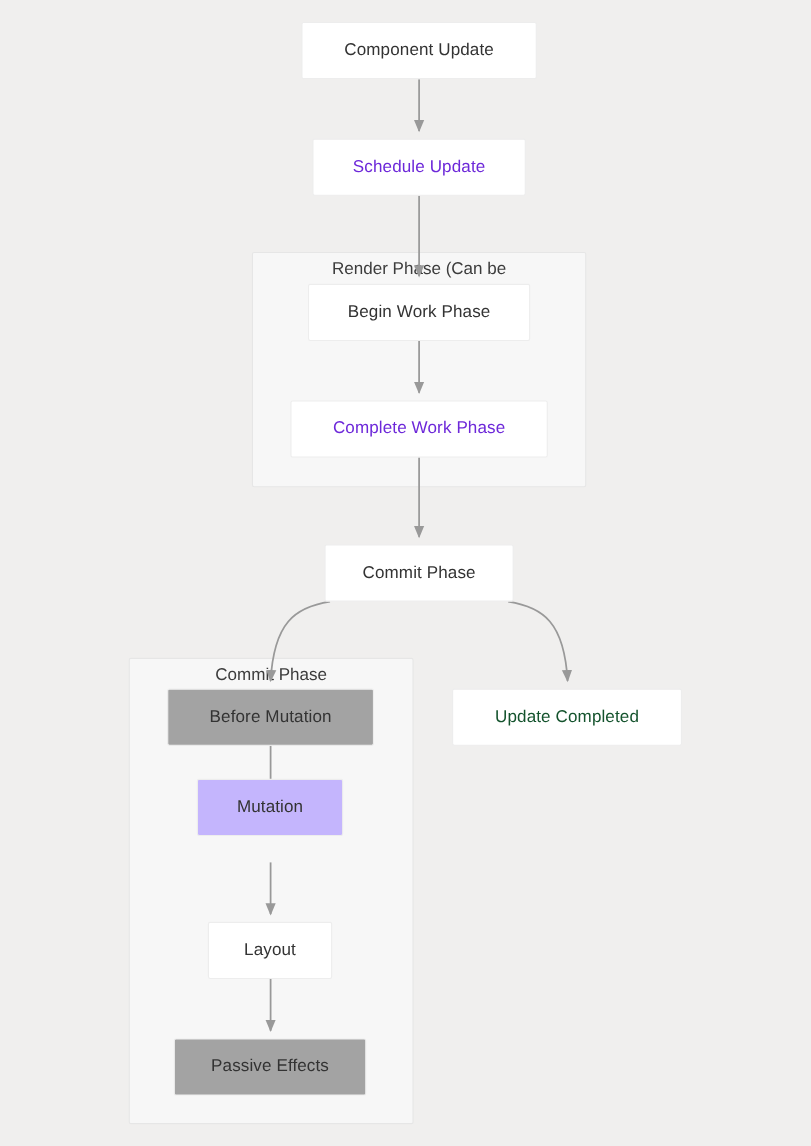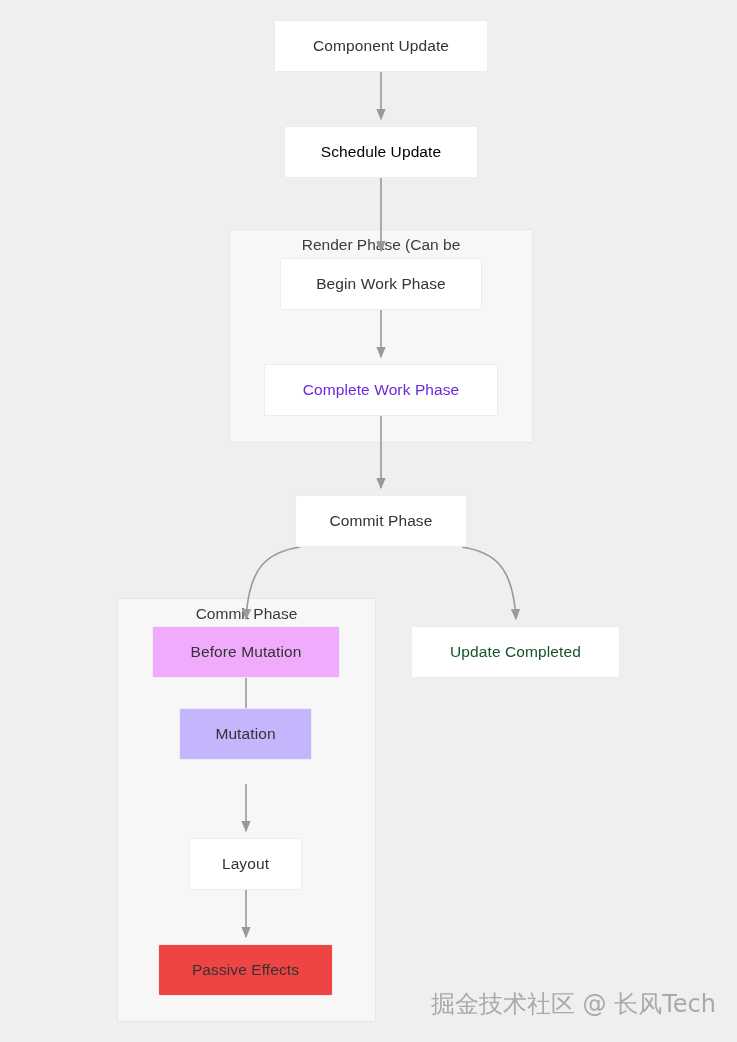--- a/index.html
+++ b/index.html
@@ -95,43 +95,42 @@
       <path d="M462,547 C494,552 513,566 516,619"></path>
       <path d="M246,678 L246,725"></path>
       <path d="M246,784 L246,831"></path>
       <path d="M246,890 L246,937"></path>
     </g>
   </svg>
 
   <div class="node" style="left: 274px; top: 20px; width: 214px; height: 52px; background: rgb(255, 255, 255); border-color: rgb(237, 237, 237); color: rgb(51, 51, 51);">
     <span>Component Update</span>
   </div>
-  <div class="node" style="left: 284px; top: 126px; width: 194px; height: 52px; background: rgb(255, 255, 255); border-color: rgb(237, 237, 237); color: #000000;">
+  <div class="node" style="left: 284px; top: 126px; width: 194px; height: 52px; background: rgb(255, 255, 255); border-color: rgb(237, 237, 237); color: #6d28d9;">
     <span>Schedule Update</span>
   </div>
   <div class="node" style="left: 280px; top: 258px; width: 202px; height: 52px; background: rgb(255, 255, 255); border-color: rgb(237, 237, 237); color: rgb(51, 51, 51);">
     <span>Begin Work Phase</span>
   </div>
   <div class="node" style="left: 264px; top: 364px; width: 234px; height: 52px; background: rgb(255, 255, 255); border-color: rgb(237, 237, 237); color: #6d28d9;">
     <span>Complete Work Phase</span>
   </div>
   <div class="node" style="left: 295px; top: 495px; width: 172px; height: 52px; background: rgb(255, 255, 255); border-color: rgb(237, 237, 237); color: rgb(51, 51, 51);">
     <span>Commit Phase</span>
   </div>
-  <div class="node" style="left: 152px; top: 626px; width: 188px; height: 52px; background: #f0abfc; border-color: rgb(237, 237, 237); color: rgb(51, 51, 51);">
+  <div class="node" style="left: 152px; top: 626px; width: 188px; height: 52px; background: #a3a3a3; border-color: rgb(237, 237, 237); color: rgb(51, 51, 51);">
     <span>Before Mutation</span>
   </div>
   <div class="node" style="left: 179px; top: 708px; width: 133px; height: 52px; background: #c4b5fd; border-color: rgb(237, 237, 237); color: rgb(51, 51, 51);">
     <span>Mutation</span>
   </div>
   <div class="node" style="left: 189px; top: 838px; width: 113px; height: 52px; background: rgb(255, 255, 255); border-color: rgb(237, 237, 237); color: rgb(51, 51, 51); justify-content: center;">
     <span>Layout</span>
   </div>
-  <div class="node" style="left: 158px; top: 944px; width: 175px; height: 52px; background: #ef4444; border-color: rgb(237, 237, 237); color: rgb(51, 51, 51);">
+  <div class="node" style="left: 158px; top: 944px; width: 175px; height: 52px; background: #a3a3a3; border-color: rgb(237, 237, 237); color: rgb(51, 51, 51);">
     <span>Passive Effects</span>
   </div>
   <div class="node" style="left: 411px; top: 626px; width: 209px; height: 52px; background: rgb(255, 255, 255); border-color: rgb(237, 237, 237); color: #14532d;">
     <span>Update Completed</span>
   </div>
 
-  <div class="watermark">掘金技术社区 @ 长风Tech</div>
 
 </div>
 
 </body></html>

